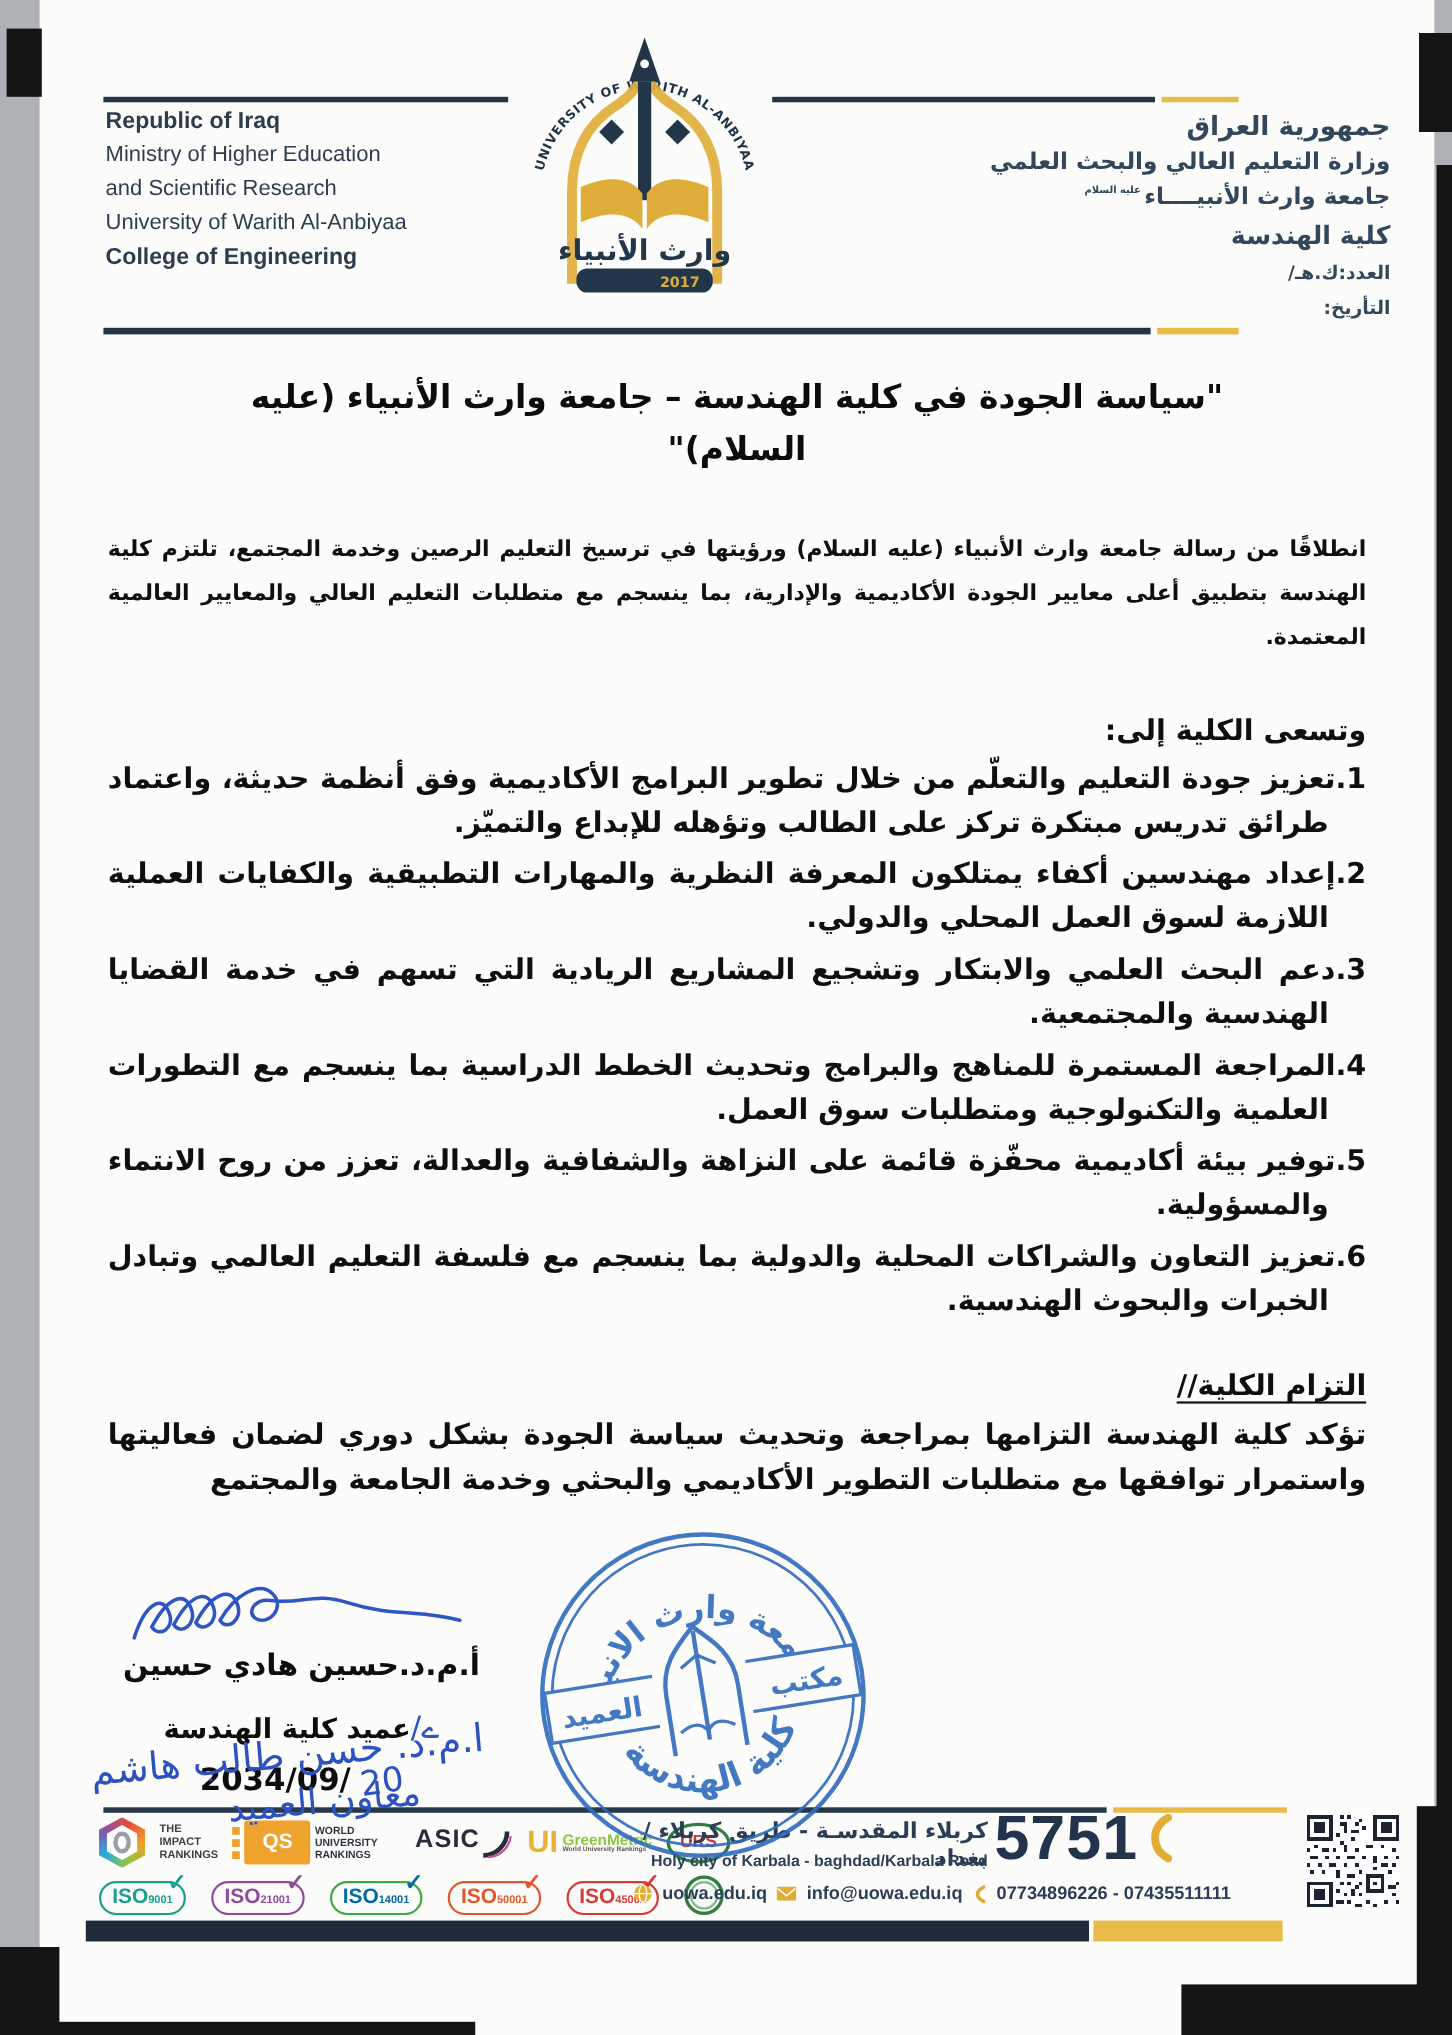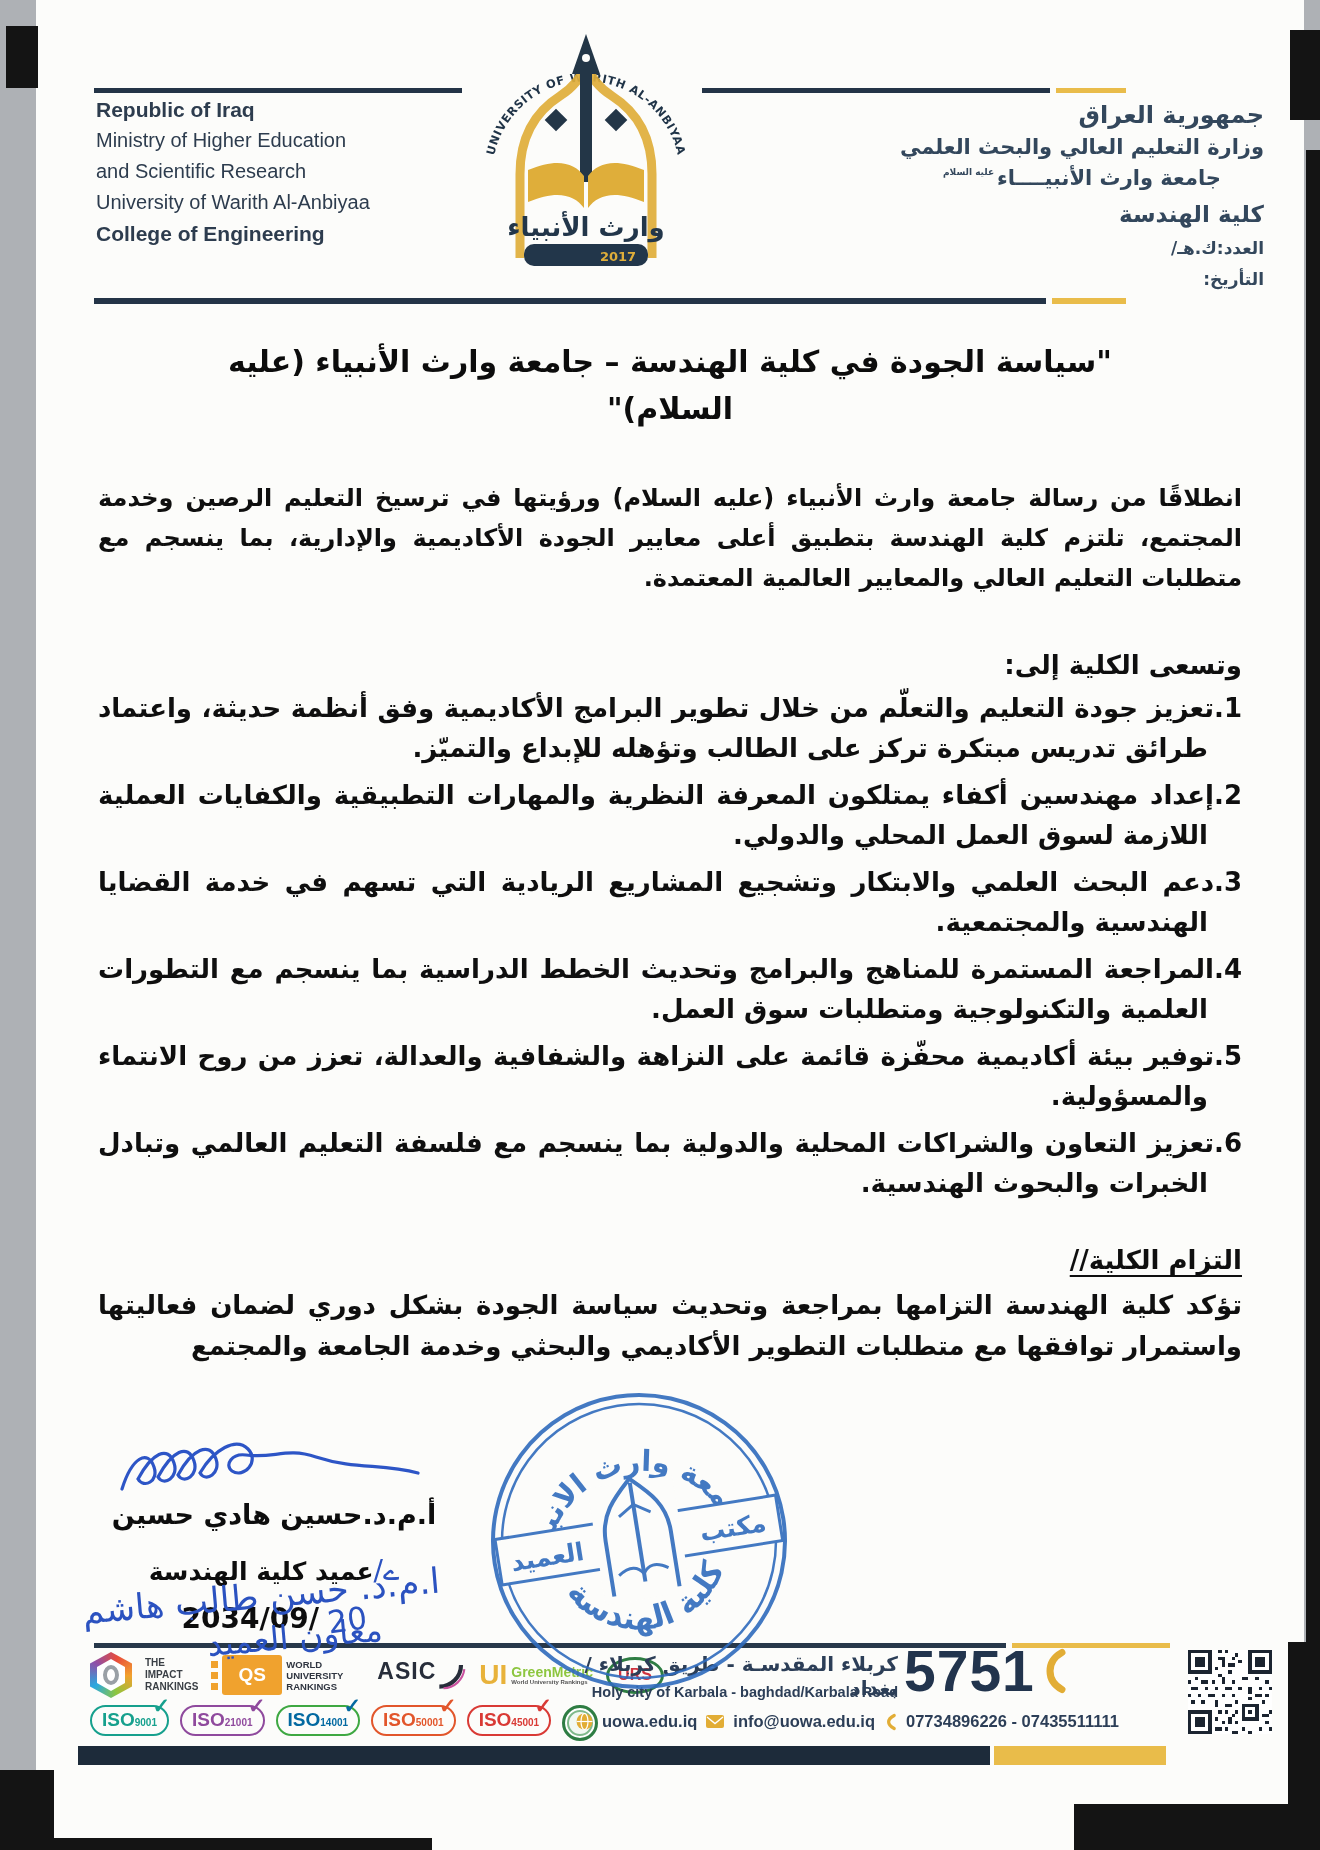--- a/index.html
+++ b/index.html
@@ -24,37 +24,37 @@
     font-family:"Liberation Sans", sans-serif;
     color:#2d3c4e; font-size:20px; line-height:31px;
   }
   .hdr-left .b { font-weight:bold; font-size:21px; }
 
   .hdr-right {
     position:absolute; top:98px; right:40px; text-align:right;
     color:#33475c; direction:rtl; font-weight:bold;
   }
   .hr1 { font-size:24px; line-height:34px; }
-  .hr2, .hr3 { font-size:21px; line-height:31px;text-align:center; }
+  .hr2, .hr3 { font-size:21px; line-height:31px; }
   .hr4 { font-size:23px; line-height:33px; }
   .hr5, .hr6 { font-size:17px; line-height:27px; margin-top:4px; font-weight:bold; }
   .honorific { font-size:9px; display:inline-block; transform:translateY(-10px); margin-right:3px; }
 
   .logo-box { position:absolute; left:432px; top:22px; z-index:2; }
 
   .doc-title {
     position:absolute; top:318px; left:150px; right:150px; text-align:center;
     font-size:30px; font-weight:bold; line-height:47px; color:#0c0c0c; direction:rtl;
   }
 
   .content {
     position:absolute; top:478px; left:62px; right:62px;
     direction:rtl; color:#0f0f0f;
   }
-  .intro { font-size:24px; font-weight:bold; line-height:40px; text-align:justify; margin:0; }
+  .intro { font-size:20px; font-weight:bold; line-height:40px; text-align:justify; margin:0; }
   .goals-h { font-size:26px; font-weight:bold; margin:52px 0 8px; }
   .goals { list-style:none; margin:0; padding:0; font-size:26px; font-weight:bold;
            line-height:40px; text-align:justify; }
   .goals li { padding-right:34px; text-indent:-34px; margin-bottom:7px; }
   .commit-h { font-size:26px; font-weight:bold; margin:42px 0 10px; text-decoration:underline; text-underline-offset:6px; }
   .commit-t { font-size:26px; font-weight:bold; line-height:41px; text-align:justify; margin:0; }
 
   .sig { position:absolute; left:28px; top:1429px; width:420px; text-align:center;
          color:#0d0d0d; direction:rtl; z-index:3; }
   .sig svg { display:block; margin:0 auto -8px; }
@@ -73,21 +73,21 @@
   .stamp { position:absolute; left:448px; top:1386px; opacity:.9; z-index:2; }
 
   
   .sep-d { position:absolute; top:1643px; left:58px; width:912px; height:5px; background:#27384a; }
   .sep-y { position:absolute; top:1643px; left:976px; width:158px; height:5px; background:#e9bc4a; }
   .bbar  { position:absolute; top:1746px; left:42px; width:912px; height:19px; background:#1d2b3a; }
   .bbar-y{ position:absolute; top:1746px; left:958px; width:172px; height:19px; background:#e9bc4a; }
 
   .logos { position:absolute; left:54px; top:1652px; width:480px; }
   .lr1 { display:flex; align-items:center; gap:13px; height:46px; }
-  .lr2 { display:flex; align-items:flex-start; gap:11px; margin-top:7px; }
+  .lr2 { display:flex; align-items:flex-end; gap:23px; margin-top:7px; }
   .lib { font-family:"Liberation Sans", sans-serif; }
 
   .hex { width:42px; height:46px; flex:none; position:relative;
          clip-path:polygon(50% 0,100% 25%,100% 75%,50% 100%,0 75%,0 25%);
          background:conic-gradient(from 20deg,#e84b3a,#f2a12e,#8cc63f,#2aa9e0,#8e4fa8,#e84b3a); }
   .hex::before { content:""; position:absolute; inset:7px; clip-path:inherit; background:#fff; }
   .hex::after  { content:""; position:absolute; inset:13px; border:4px solid #9aa0a6; border-radius:50%; }
   .impact-t { font-size:10px; font-weight:bold; color:#3a3f45; width:76px; line-height:12px; }
 
   .qswrap { display:flex; align-items:center; gap:4px; }

